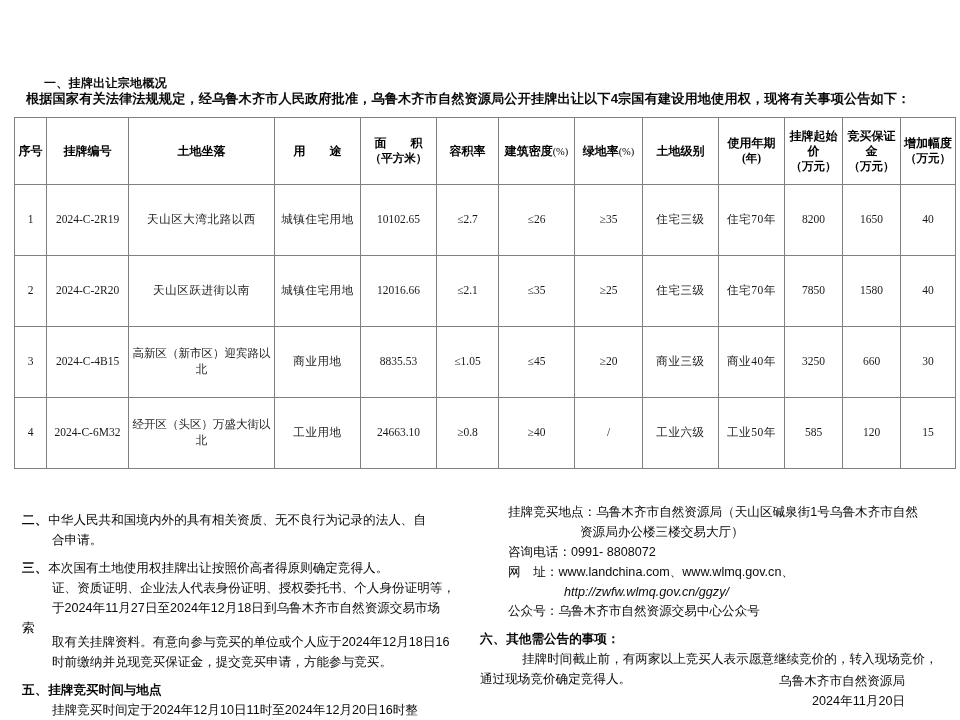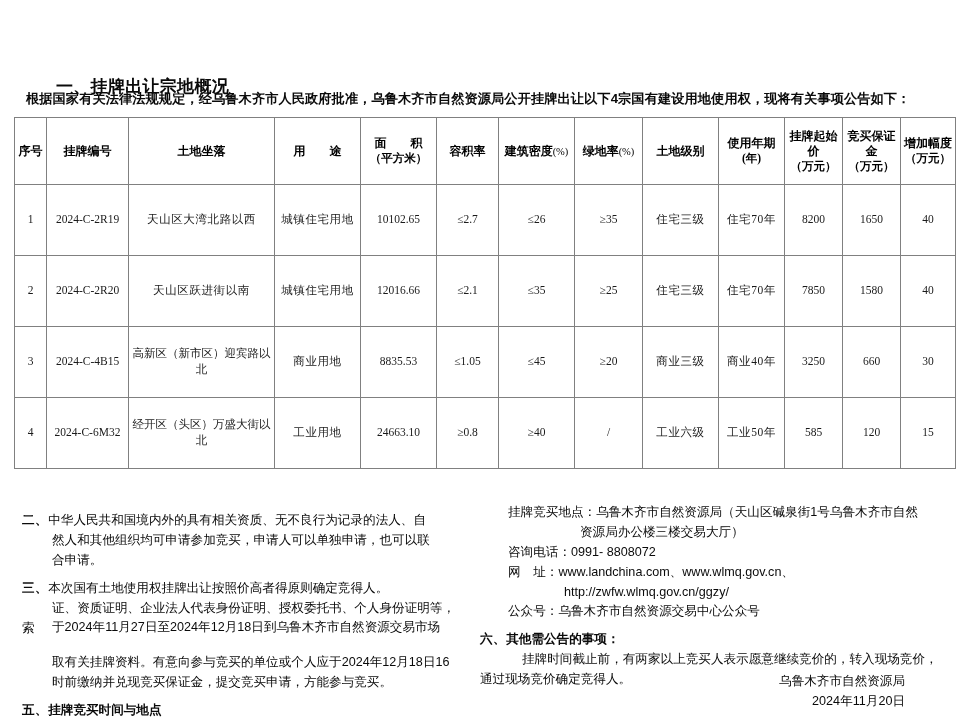--- a/index.html
+++ b/index.html
@@ -32,23 +32,23 @@
     font-size: 13.2px;
     font-weight: bold;
     letter-spacing: 0.1px;
     line-height: 1.5;
     white-space: nowrap;
     margin-top: 47px;
   }
 
   .section-one-heading {
     position: absolute;
-    left: 56px;
+    left: 44px;
     top: 75px;
-    font-size: 17px;
+    font-size: 12px;
     font-weight: bold;
     letter-spacing: 0.3px;
   }
 
   
   .land-table {
     position: absolute;
     left: 14px;
     top: 117px;
     width: 921px;
@@ -154,20 +154,21 @@
 
   .right-indent-block {
     padding-left: 14px;
     text-indent: 0;
   }
   .center-ish {
     padding-left: 86px;
   }
   .url-indent {
     padding-left: 70px;
+    font-style: italic;
   }
 
   .signature {
     position: absolute;
     right: 55px;
     top: 672px;
     text-align: right;
     font-size: 12.6px;
     line-height: 1.55;
   }
@@ -293,21 +294,20 @@
         <td>15</td>
       </tr>
     </tbody>
   </table>
 
   <div class="body-left">
 
     <div class="clause hang">
       <span class="clause-num">二、</span><span>中华人民共和国境内外的具有相关资质、无不良行为记录的法人、自</span>
     </div>
-    <div class="indent-1">然人和其他组织均可申请参加竞买，申请人可以单独申请，也可以联</div>
     <div class="indent-1">合申请。</div>
 
     <div class="clause hang">
       <span class="clause-num">三、</span><span>本次国有土地使用权挂牌出让按照价高者得原则确定竞得人。</span>
     </div>
 
     <div class="indent-1">证、资质证明、企业法人代表身份证明、授权委托书、个人身份证明等，</div>
     <div class="indent-1 nowrap">于2024年11月27日至2024年12月18日到乌鲁木齐市自然资源交易市场</div>
     <div class="indent-1 nowrap" style="margin-top:15px;">取有关挂牌资料。有意向参与竞买的单位或个人应于2024年12月18日16</div>
     <div class="indent-1">时前缴纳并兑现竞买保证金，提交竞买申请，方能参与竞买。</div>

